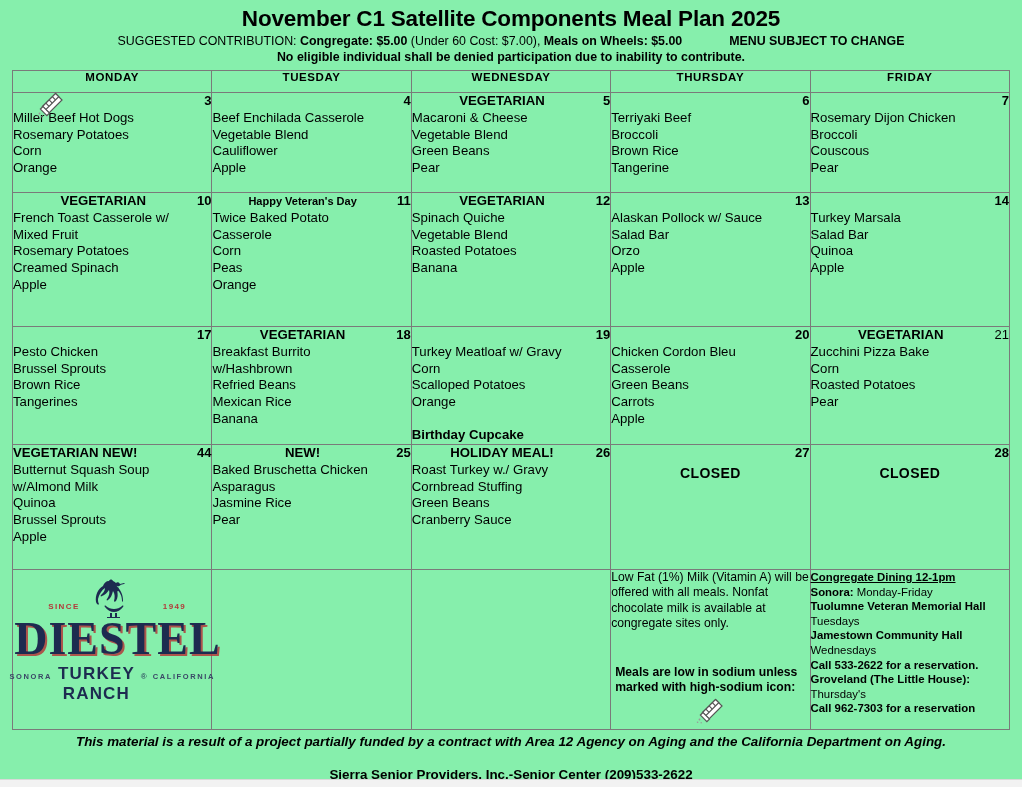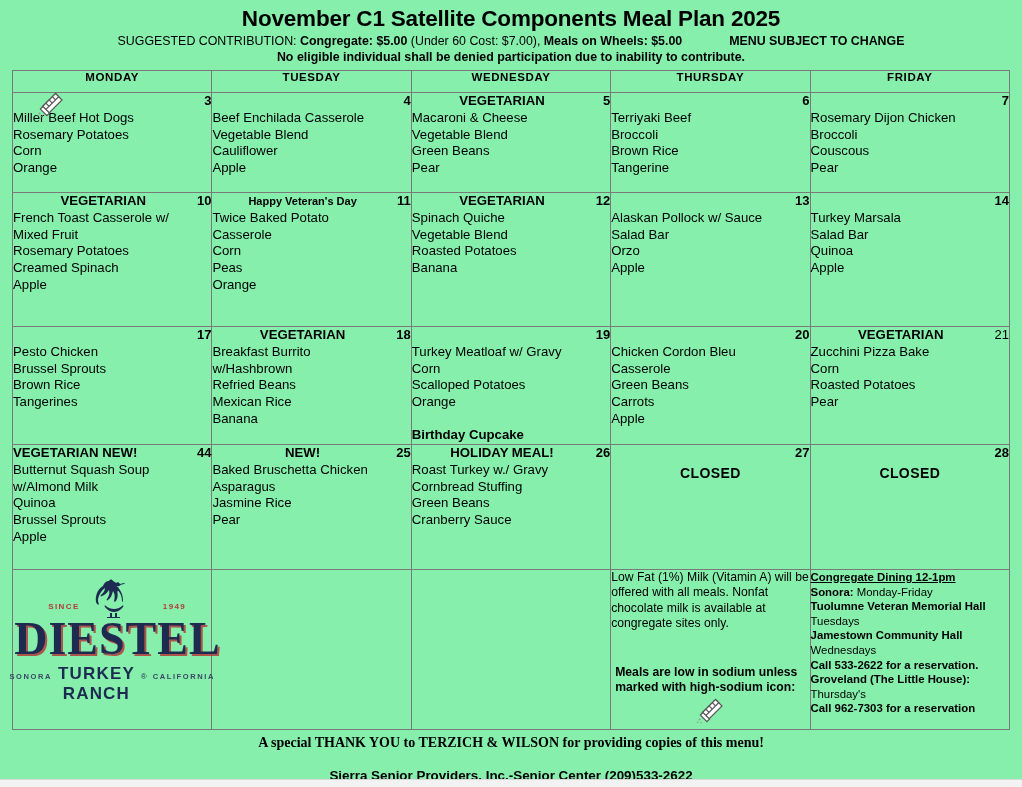--- a/index.html
+++ b/index.html
@@ -587,18 +587,18 @@
                 <div class="dine-line"><span class="plain">Thursday's</span></div>
                 <div class="dine-line"><b>Call 962-7303 for a reservation</b></div>
               </div>
           </td>
         </tr>
       </tfoot>
     </table>
   </div>
 
   <div class="footer">
-    <div class="foot2">A special THANK YOU to TERZICH &amp; WILSON for providing copies of this menu!</div>
+    <div class="foot1">This material is a result of a project partially funded by a contract with Area 12 Agency on Aging and the California Department on Aging.</div>
     <div class="foot3">Sierra Senior Providers, Inc.-Senior Center (209)533-2622</div>
   </div>
 
   <div class="bottom-rule"></div>
 </div>
 
 </body></html>

